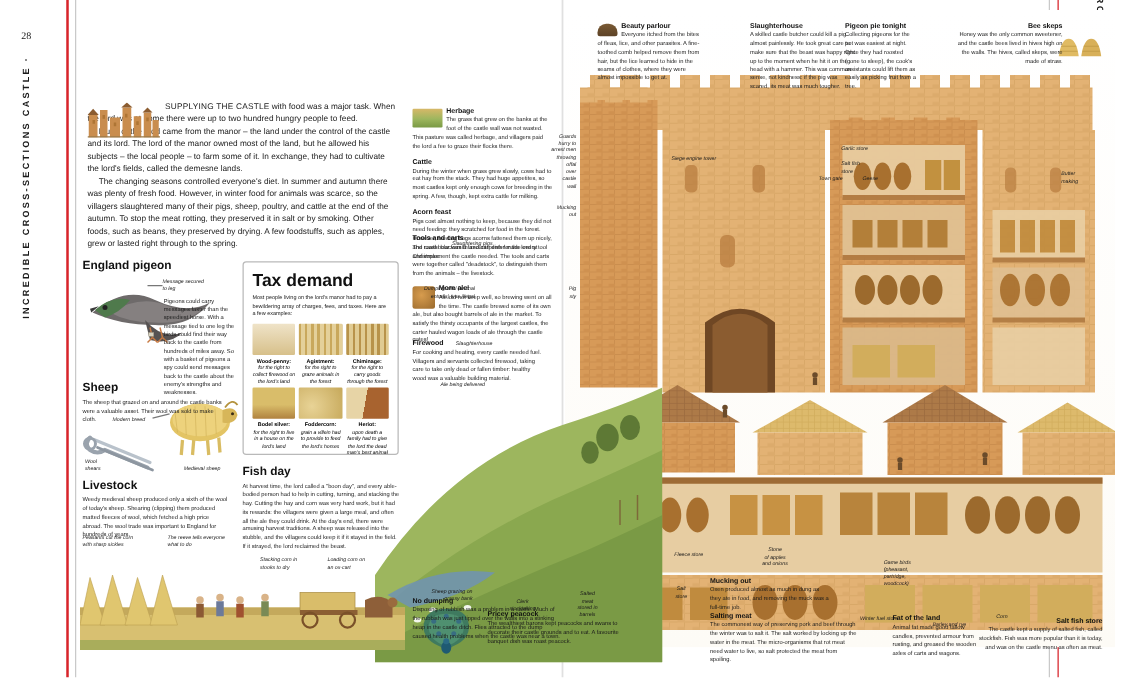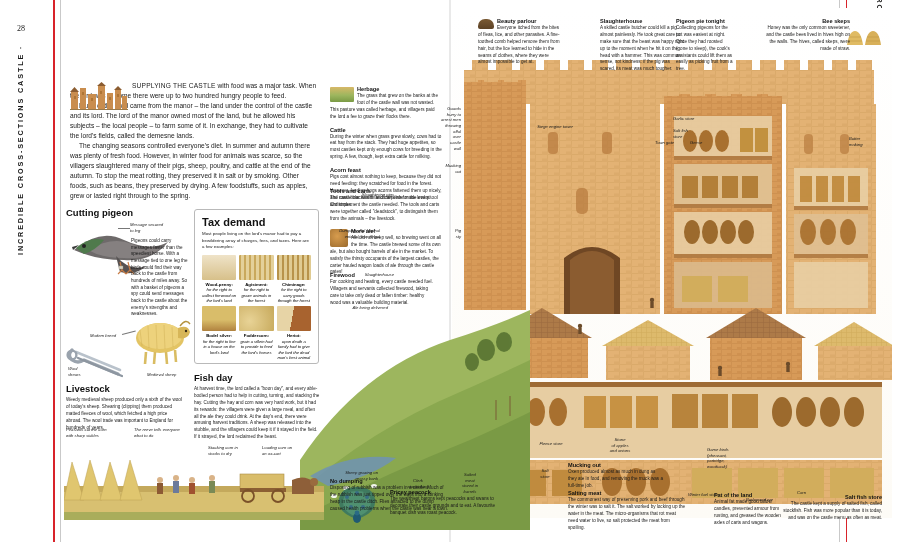--- a/index.html
+++ b/index.html
@@ -662,50 +662,54 @@
       <p class="tiny">During the winter when grass grew slowly, cows had to eat hay from the stack. They had huge appetites, so most castles kept only enough cows for breeding in the spring. A few, though, kept extra cattle for milking.</p>
     </div>
 
     <div style="padding-top:2px;">
       <h4 class="mini">Acorn feast</h4>
       <p class="tiny last">Pigs cost almost nothing to keep, because they did not need feeding: they scratched for food in the forest. However, feeding hogs acorns fattened them up nicely, and roast boar was a favourite dish for the lord at Christmas.</p>
     </div>
   </div>
 
   <div class="body-col blk-pigeon">
-    <h3 class="sec">Cutting pigeon</h3>
+    <h3 class="sec">England pigeon</h3>
   </div>
   <div class="lbl" style="left:130px; top:222px; width:46px;">Message secured
 to leg</div>
   <div class="leader" style="left:118px; top:228px; width:12px;"></div>
   <div class="body-col" style="left:131px; top:238px; width:58px;">
     <p class="tiny" style="font-size:4.6px;line-height:1.45;">Pigeons could carry messages faster than the speediest horse. With a message tied to one leg the birds could find their way back to the castle from hundreds of miles away. So with a basket of pigeons a spy could send messages back to the castle about the enemy's strengths and weaknesses.</p>
   </div>
 
+  <div class="body-col blk-sheep">
+    <h3 class="sec">Sheep</h3>
+    <p class="tiny" style="width:112px;">The sheep that grazed on and around the castle banks were a valuable asset. Their wool was sold to make cloth.</p>
+  </div>
   <div class="lbl" style="left:90px; top:333px; width:42px;">Modern breed</div>
   <div class="leader" style="left:122px; top:334px; width:14px; transform:rotate(-14deg);"></div>
   <div class="lbl" style="left:68px; top:366px; width:26px;">Wool
 shears</div>
   <div class="lbl" style="left:147px; top:372px; width:42px;">Medieval sheep</div>
 
   <div class="body-col blk-shear">
     <h3 class="sec">Livestock</h3>
     <p class="tiny" style="width:118px;">Weedy medieval sheep produced only a sixth of the wool of today's sheep. Shearing (clipping) them produced matted fleeces of wool, which fetched a high price abroad. The wool trade was important to England for hundreds of years.</p>
   </div>
   <div class="lbl" style="left:66px; top:427px; width:52px;">Peasants cut the corn
 with sharp sickles</div>
   <div class="lbl" style="left:134px; top:427px; width:56px;">The reeve tells everyone
 what to do</div>
   <div class="lbl" style="left:208px; top:445px; width:46px;">Stacking corn in
 stooks to dry</div>
   <div class="lbl" style="left:262px; top:445px; width:44px;">Loading corn on
 an ox-cart</div>
 
   <div class="taxbox">
-    <h3 class="sec" style="font-size:11px;">Tax demand</h3>
+    <h3 class="sec" style="font-size:14px;">Tax demand</h3>
     <p class="tiny" style="font-size:4.4px;">Most people living on the lord's manor had to pay a bewildering array of charges, fees, and taxes. Here are a few examples:</p>
     <div class="taxgrid">
 
       <div class="taxcell">
         <div class="art" style="background:linear-gradient(#efe3c8,#d7c08a);"></div>
         <span class="nm">Wood-penny:</span>
         <span class="ds">for the right to
 collect firewood
 on the lord's land</span>
       </div>

